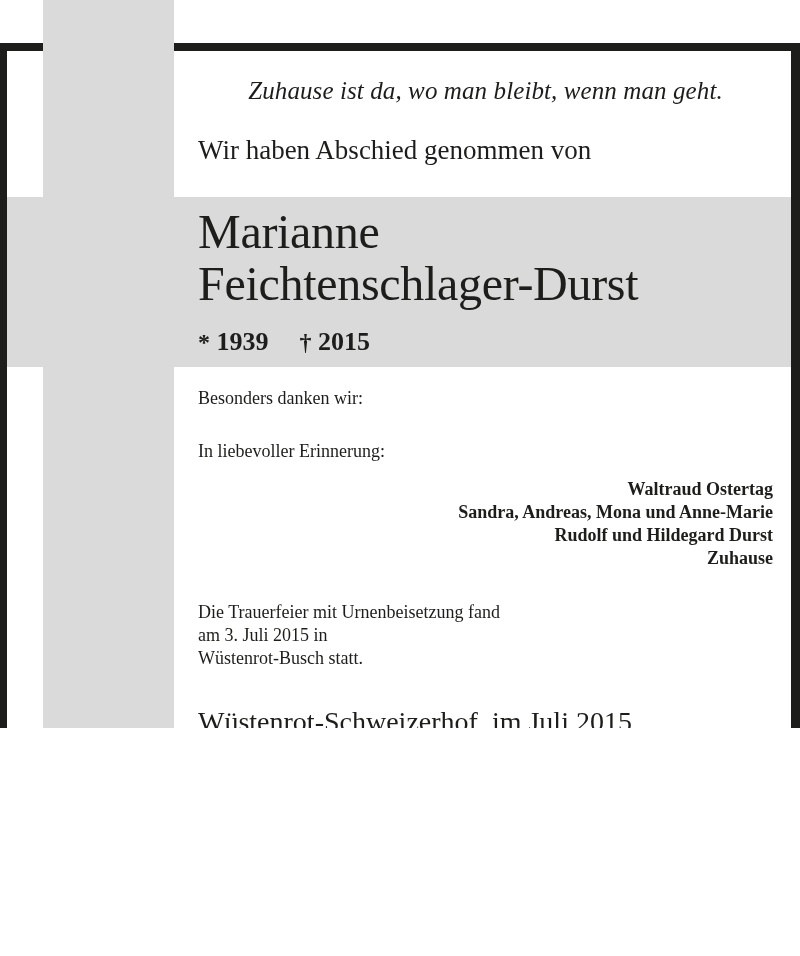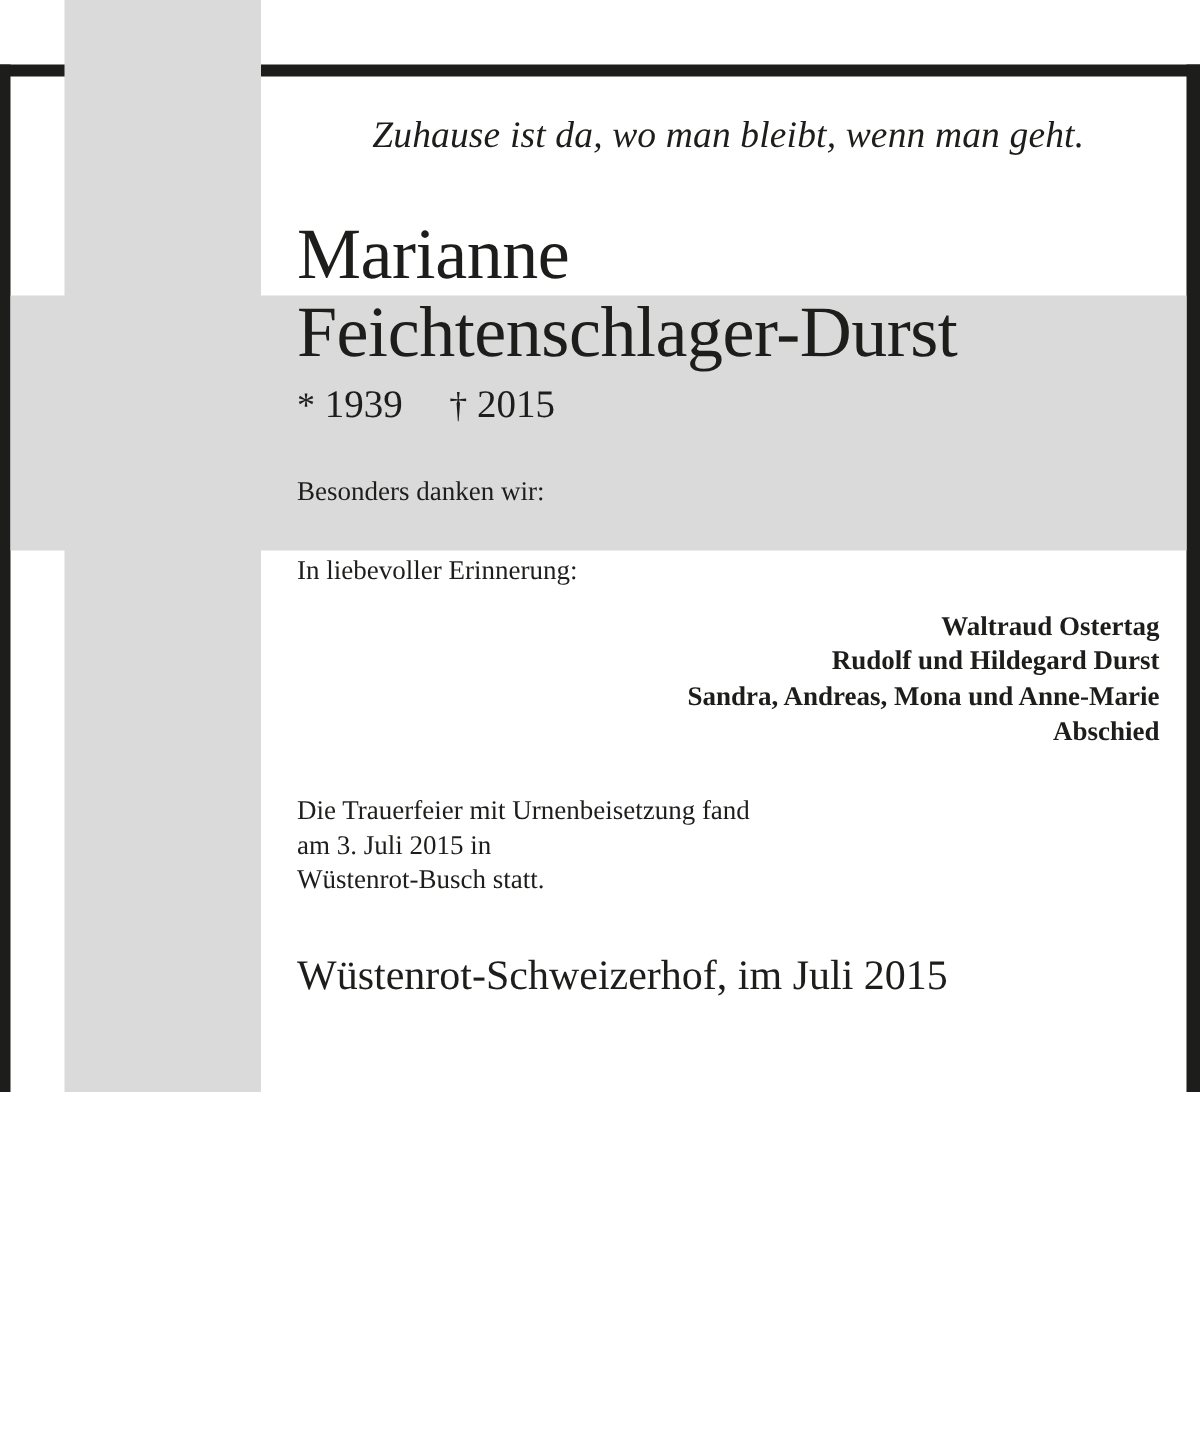--- a/index.html
+++ b/index.html
@@ -74,22 +74,23 @@
   .name-line {
     font-weight: normal;
     font-size: 48px;
     line-height: 1.08;
     letter-spacing: -0.3px;
     white-space: nowrap;
   }
   .dates {
     font-size: 26px;
     line-height: 1.2;
-    margin-top: 6px;
+    margin-top: 16px;
     white-space: nowrap;
+    font-weight: bold;
   }
   .dates .sym { font-size: 24px; }
   .dates .gap { display: inline-block; width: 18px; }
 
   .para {
     font-size: 18px;
     line-height: 1.29;
     margin-top: 30px;
   }
   .para.tight { margin-top: 14px; }
@@ -112,43 +113,44 @@
   <div class="frame-bar frame-left"></div>
   <div class="frame-bar frame-right"></div>
 
   <div class="cross-horizontal"></div>
   <div class="cross-vertical"></div>
 
   <div class="content">
 
     <div class="quote">Zuhause ist da, wo man bleibt, wenn man geht.</div>
 
+    <div class="farewell">Wir haben Abschied genommen von</div>
 
     <div class="name-block">
       <div class="name-line">Marianne</div>
       <div class="name-line">Feichtenschlager-Durst</div>
       <div class="dates">
         <span class="sym">*</span>
         <span>1939</span>
         <span class="gap"></span>
         <span class="sym">†</span>
         <span>2015</span>
       </div>
     </div>
 
     <div class="para">Besonders danken wir:</div>
 
 
     <div class="para">In liebevoller Erinnerung:</div>
 
     <div class="para tight bold">
       <span class="ln">Waltraud Ostertag</span>
+      <span class="ln">Sandra, Andreas, Mona und Anne-Marie</span>
       <span class="ln">Rudolf und Hildegard Durst</span>
-      <span class="ln">Sandra, Andreas, Mona und Anne-Marie</span>
-      <span class="ln">Abschied</span>
+      <span class="ln">Zuhause</span>
     </div>
 
     <div class="para">
       <span class="ln">Die Trauerfeier mit Urnenbeisetzung fand</span>
       <span class="ln">am 3. Juli 2015 in</span>
       <span class="ln">Wüstenrot-Busch statt.</span>
     </div>
 
     <div class="closing">Wüstenrot-Schweizerhof, im Juli 2015</div>
 

